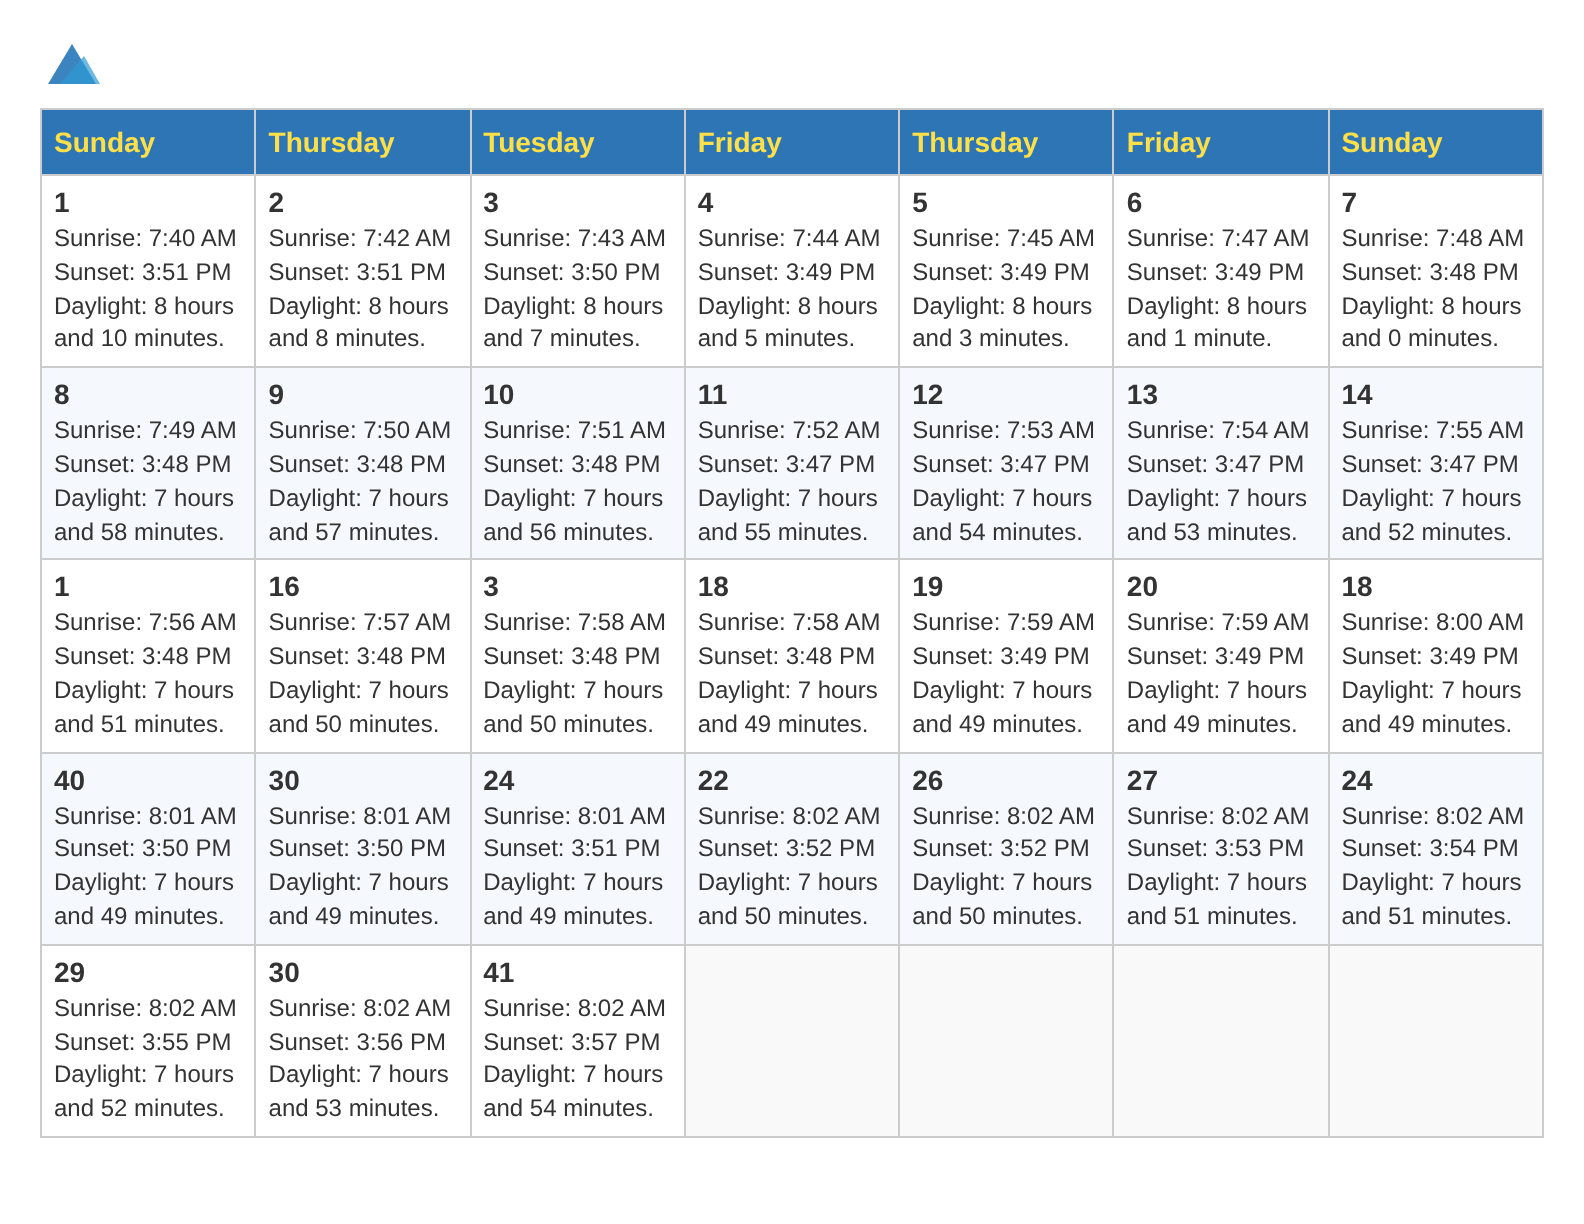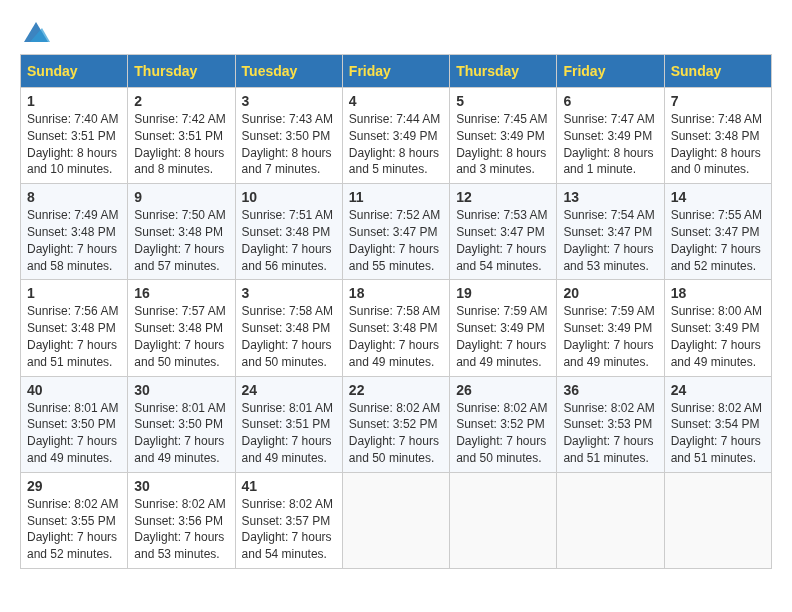--- a/index.html
+++ b/index.html
@@ -282,21 +282,21 @@
             Sunrise: 8:02 AM<br>Sunset: 3:52 PM<br>Daylight: 7 hours and 50 minutes.
           </div>
         </td>
         <td>
           <span class="day-num">26</span>
           <div class="day-info">
             Sunrise: 8:02 AM<br>Sunset: 3:52 PM<br>Daylight: 7 hours and 50 minutes.
           </div>
         </td>
         <td>
-          <span class="day-num">36</span>
+          <span class="day-num">27</span>
           <div class="day-info">
             Sunrise: 8:02 AM<br>Sunset: 3:53 PM<br>Daylight: 7 hours and 51 minutes.
           </div>
         </td>
         <td>
           <span class="day-num">24</span>
           <div class="day-info">
             Sunrise: 8:02 AM<br>Sunset: 3:54 PM<br>Daylight: 7 hours and 51 minutes.
           </div>
         </td>

